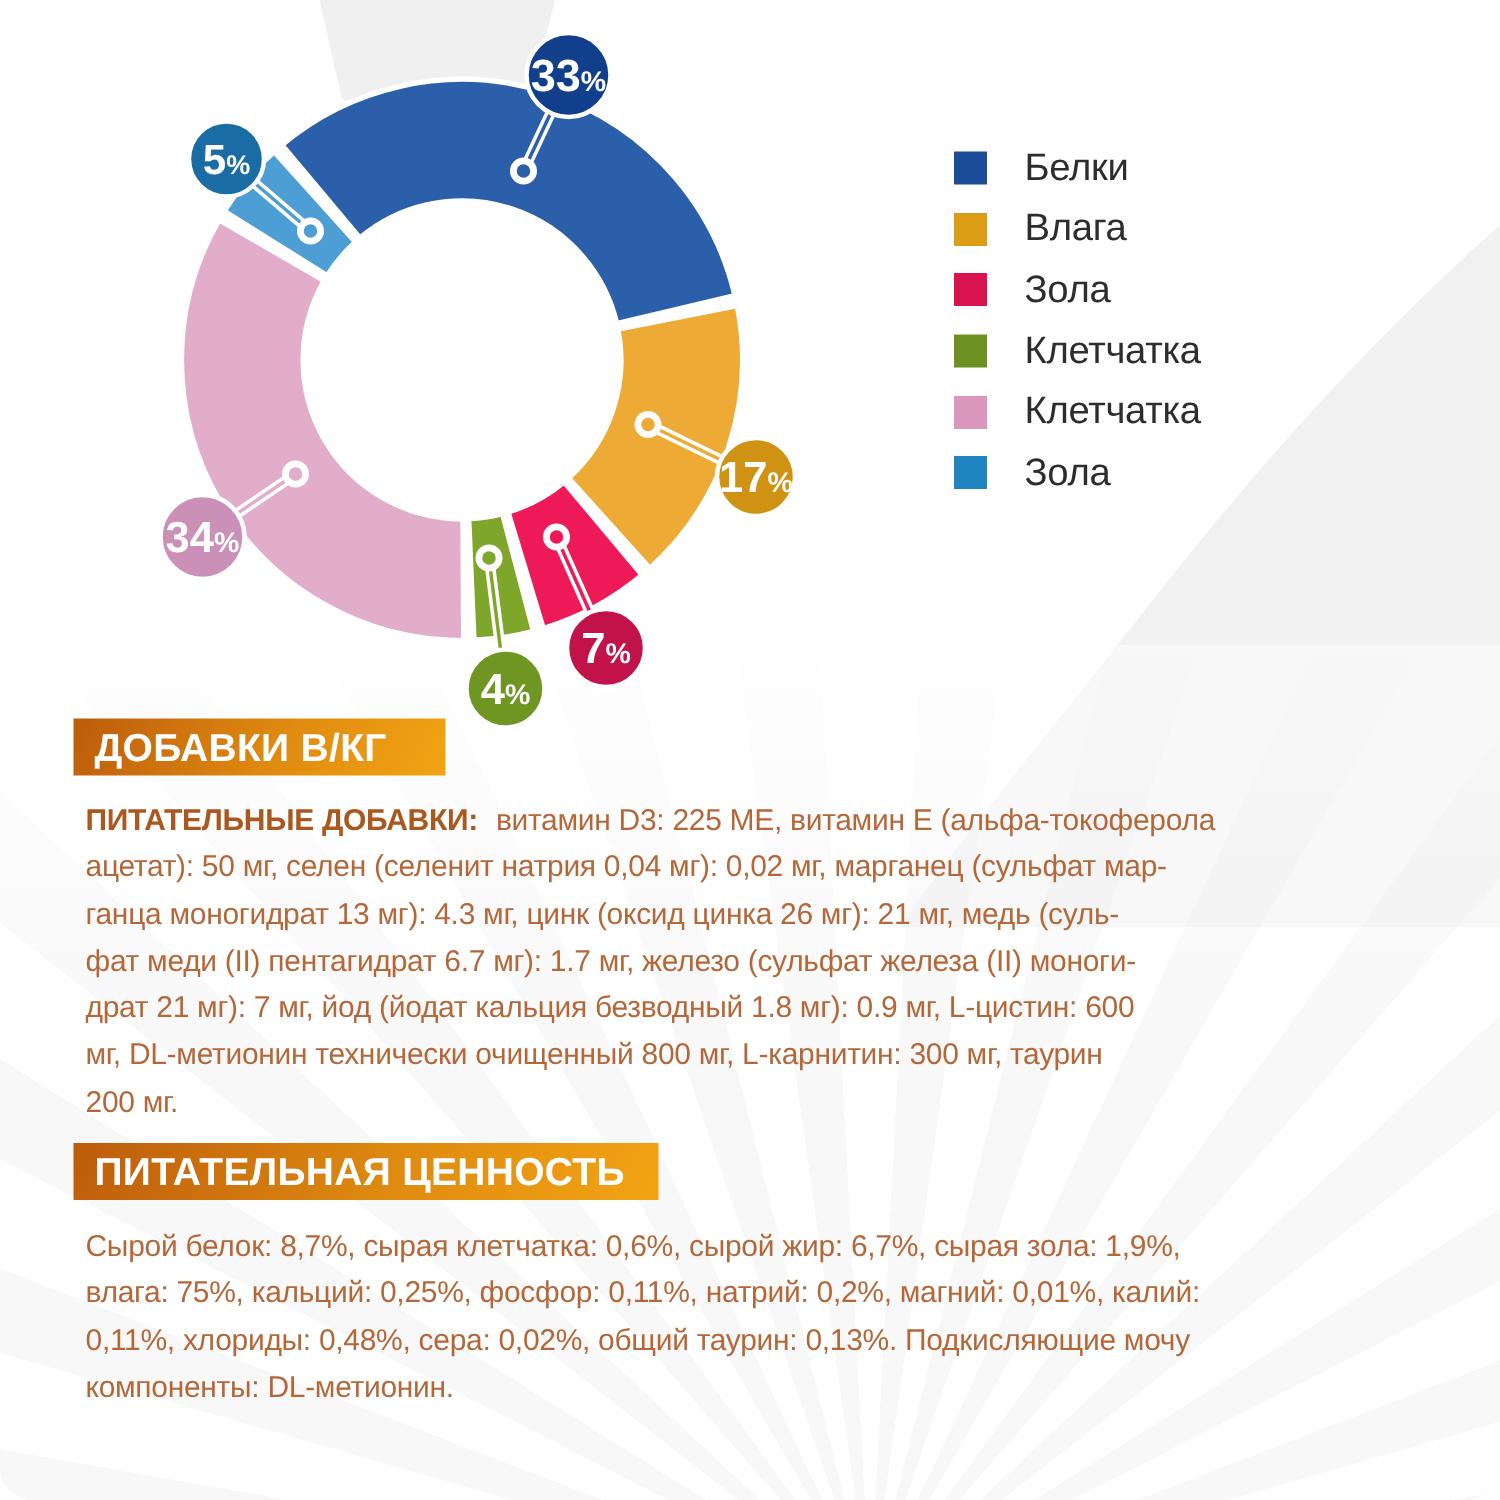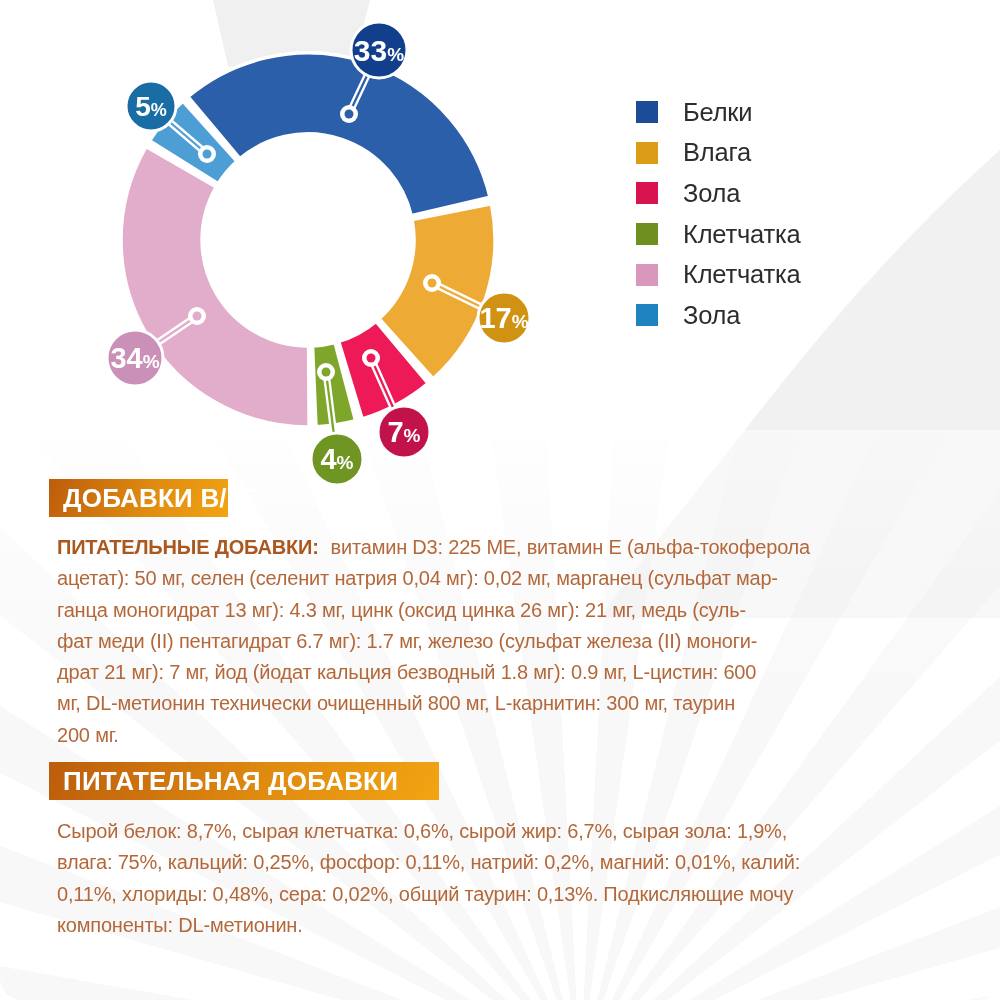--- a/index.html
+++ b/index.html
@@ -30,21 +30,21 @@
     position:absolute;left:636px;top:352px;z-index:3;
     font-size:18px;font-weight:bold;color:#191919;line-height:23.5px;white-space:pre-line;
   }
   
   .section-bar{
     position:absolute;z-index:3;height:38px;display:flex;align-items:center;
     padding:0 14px;box-sizing:border-box;
     background:linear-gradient(115deg,#bd5c0c 0%,#df8b10 55%,#f2a413 100%);
     color:#ffffff;font-weight:bold;font-size:26px;letter-spacing:0.2px;white-space:nowrap;
   }
-  .bar-additives{left:49px;top:479px;width:179px;}
+  .bar-additives{left:49px;top:479px;width:248px;}
   .bar-nutrition{left:49px;top:762px;width:390px;}
   
   .para{
     position:absolute;left:57px;width:892px;z-index:3;
     font-size:20px;line-height:31.3px;letter-spacing:-0.2px;color:#b4683a;
   }
   .para-additives{top:532px;}
   .para-nutrition{top:816px;}
   .para-text{white-space:pre-line;}
   .para-label{font-weight:bold;color:#a9581f;margin-right:12px;}
@@ -141,21 +141,21 @@
     <span class="para-text"><span class="para-label">ПИТАТЕЛЬНЫЕ ДОБАВКИ:</span><span>витамин D3: 225 МЕ, витамин Е (альфа-токоферола
 ацетат): 50 мг, селен (селенит натрия 0,04 мг): 0,02 мг, марганец (сульфат мар-
 ганца моногидрат 13 мг): 4.3 мг, цинк (оксид цинка 26 мг): 21 мг, медь (суль-
 фат меди (II) пентагидрат 6.7 мг): 1.7 мг, железо (сульфат железа (II) моноги-
 драт 21 мг): 7 мг, йод (йодат кальция безводный 1.8 мг): 0.9 мг, L-цистин: 600
 мг, DL-метионин технически очищенный 800 мг, L-карнитин: 300 мг, таурин
 200 мг.</span></span>
   </div>
 
   <div class="section-bar bar-nutrition">
-    <span>ПИТАТЕЛЬНАЯ ДОБАВКИ</span>
+    <span>ПИТАТЕЛЬНАЯ ЦЕННОСТЬ</span>
   </div>
   <div class="para para-nutrition">
     <span class="para-text">Сырой белок: 8,7%, сырая клетчатка: 0,6%, сырой жир: 6,7%, сырая зола: 1,9%,
 влага: 75%, кальций: 0,25%, фосфор: 0,11%, натрий: 0,2%, магний: 0,01%, калий:
 0,11%, хлориды: 0,48%, сера: 0,02%, общий таурин: 0,13%. Подкисляющие мочу
 компоненты: DL-метионин.</span>
   </div>
 
 </div>
 

